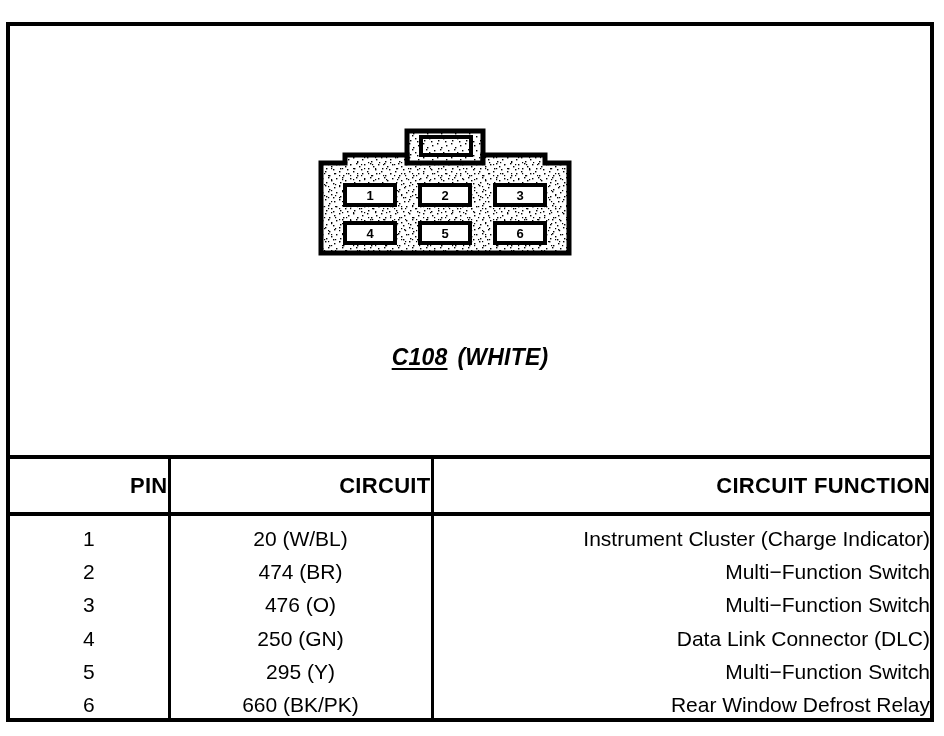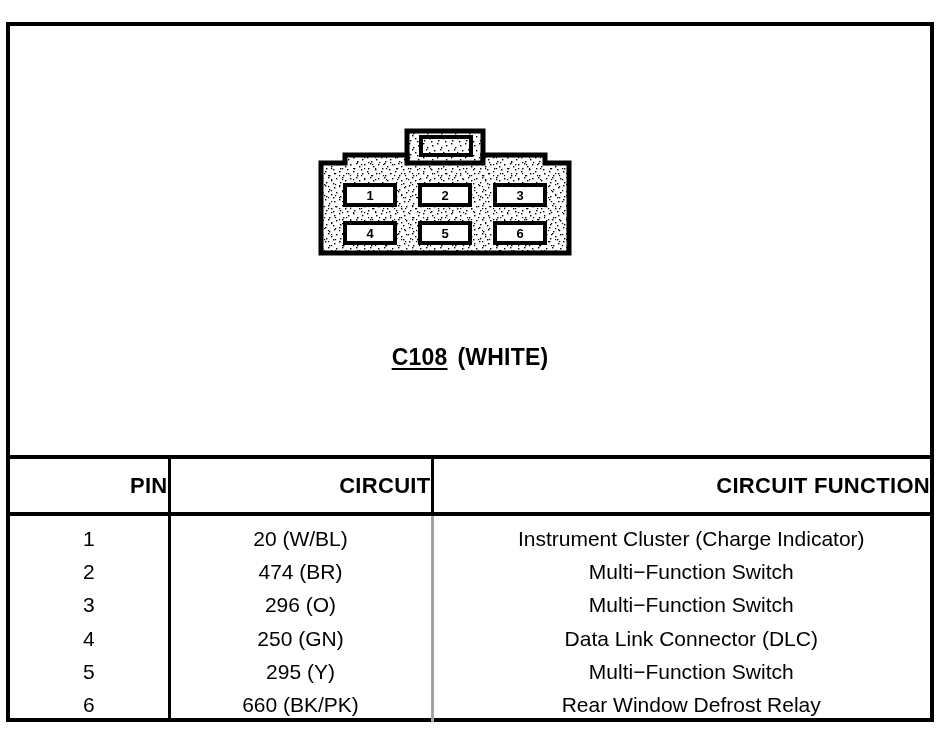--- a/index.html
+++ b/index.html
@@ -50,20 +50,21 @@
   #connector-title-block {
     position: absolute;
     left: 0;
     top: 318px;
     width: 920px;
     text-align: center;
     font-size: 23px;
     font-weight: 700;
     line-height: 27px;
     letter-spacing: 0.2px;
+    font-style: italic;
   }
   #connector-title-block .title-line {
     white-space: pre;
   }
   #connector-id {
     text-decoration: underline;
     text-underline-offset: 3px;
     text-decoration-thickness: 2px;
   }
   #connector-color {
@@ -107,24 +108,24 @@
     font-weight: 400;
     vertical-align: middle;
     border: 0;
   }
   #pinout-table tbody td.cell-pin {
     text-align: center;
     border-right: 3px solid #000000;
   }
   #pinout-table tbody td.cell-circuit {
     text-align: center;
-    border-right: 3px solid #a3a3a3;
+    border-right: 3px solid #000000;
   }
   #pinout-table tbody td.cell-function {
-    text-align: center;
+    text-align: right;
     padding-left: 19px;
   }
   #pinout-table tbody tr:first-child td { padding-top: 6px; }
 </style>
 </head>
 <body>
 
 <div id="page-frame">
 
   <div id="connector-diagram">
@@ -234,21 +235,21 @@
         <td class="cell-circuit">20 (W/BL)</td>
         <td class="cell-function">Instrument Cluster (Charge Indicator)</td>
       </tr>
       <tr>
         <td class="cell-pin">2</td>
         <td class="cell-circuit">474 (BR)</td>
         <td class="cell-function">Multi−Function Switch</td>
       </tr>
       <tr>
         <td class="cell-pin">3</td>
-        <td class="cell-circuit">296 (O)</td>
+        <td class="cell-circuit">476 (O)</td>
         <td class="cell-function">Multi−Function Switch</td>
       </tr>
       <tr>
         <td class="cell-pin">4</td>
         <td class="cell-circuit">250 (GN)</td>
         <td class="cell-function">Data Link Connector (DLC)</td>
       </tr>
       <tr>
         <td class="cell-pin">5</td>
         <td class="cell-circuit">295 (Y)</td>

